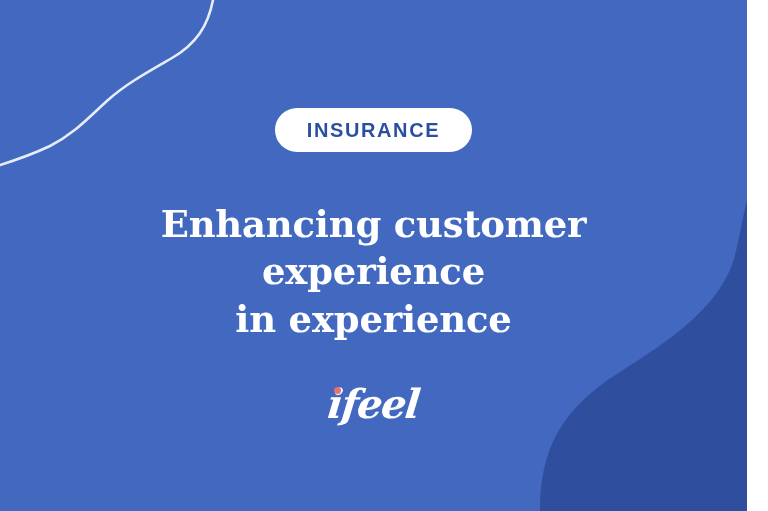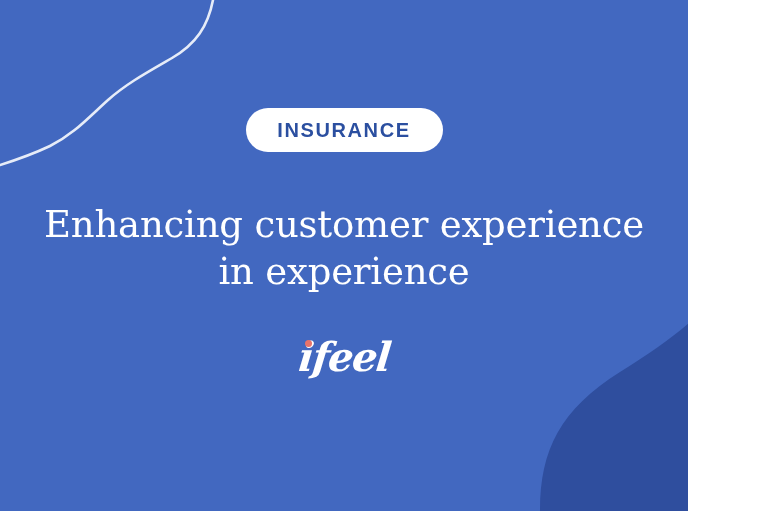--- a/index.html
+++ b/index.html
@@ -10,21 +10,21 @@
   body {
     width: 768px;
     height: 511px;
     overflow: hidden;
     font-family: "Liberation Sans", sans-serif;
     background: #ffffff;
   }
 
   .banner {
     position: relative;
-    width: 688px;
+    width: 747px;
     height: 511px;
     overflow: hidden;
     background: #4268c0;
   }
 
   
   .decor {
     position: absolute;
     inset: 0;
     width: 768px;
@@ -65,21 +65,21 @@
   }
 
   
   .headline {
     margin: 0;
     margin-top: 49px;
     width: 620px;
     text-align: center;
     color: #ffffff;
     font-family: "DejaVu Serif", "Liberation Serif", serif;
-    font-weight: normal;
+    font-weight: bold;
     font-size: 37px;
     line-height: 1.28;
     letter-spacing: -0.2px;
   }
   .headline .line {
     display: block;
   }
 
   
   .logo {

